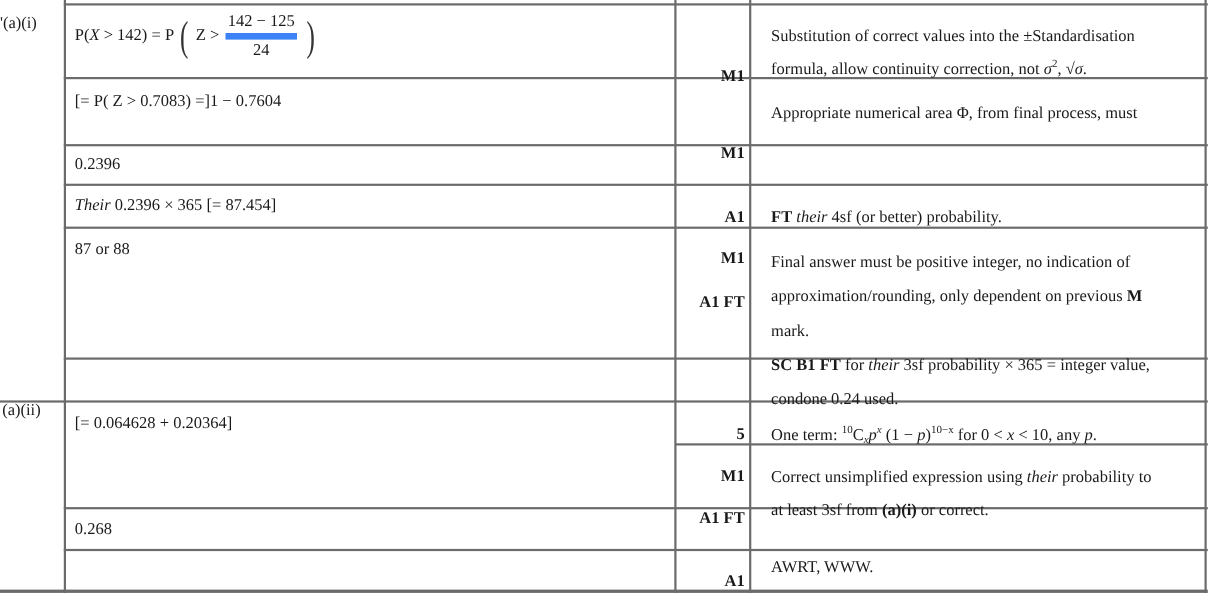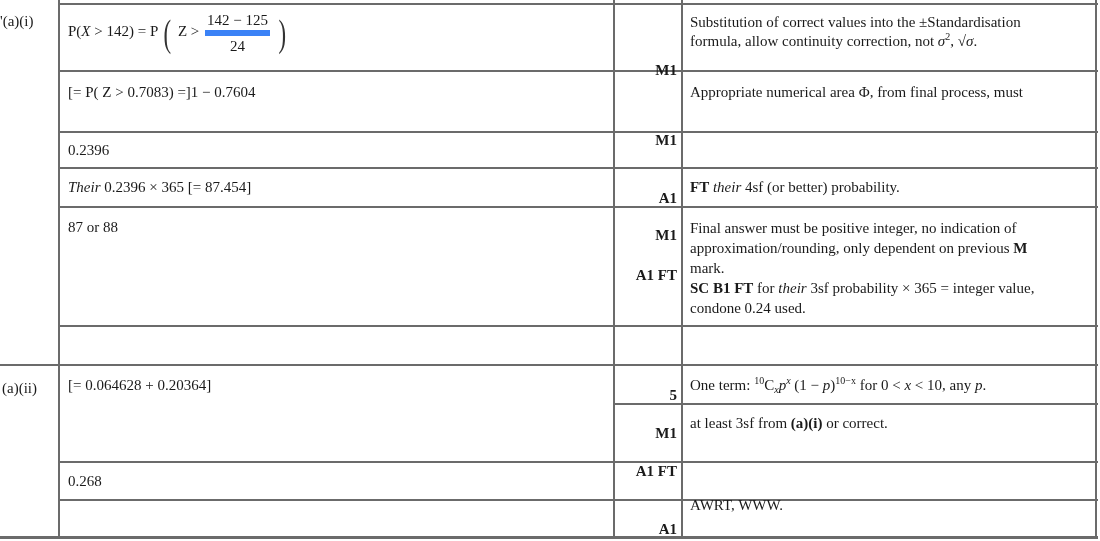--- a/index.html
+++ b/index.html
@@ -41,21 +41,21 @@
     }
     .q-label { left: 2px; }
     .work { left: 68px; }
     .mark {
       right: 423px;
       text-align: right;
       font-weight: bold;
       margin-top: 48px;
     }
     .guide { left: 690px; width: 400px; white-space: normal; }
-    .guide p { margin: 0; }
+    .guide p { margin: 11px; }
     b { font-weight: bold; }
     i { font-style: italic; }
     sup, sub {
       font-size: 10px;
       line-height: 0;
       position: relative;
       vertical-align: baseline;
     }
     sup { top: -6px; }
     sub { top: 3px; }
@@ -149,32 +149,33 @@
   <div class="cell-text guide" style="top:218px; line-height:20px;">
     <p>Final answer must be positive integer, no indication of</p>
     <p><span>approximation/rounding, only dependent on previous </span><b>M</b></p>
     <p>mark.</p>
     <p><b>SC B1 FT</b><span> for </span><i>their</i><span> 3sf probability × 365 = integer value,</span></p>
     <p>condone 0.24 used.</p>
   </div>
 
   <div class="cell-text mark" style="top:338px;">5</div>
 
-  <div class="cell-text q-label" style="top:379px;text-align:right;">(a)(ii)</div>
+  <div class="cell-text q-label" style="top:364px;text-align:right;">(a)(ii)</div>
 
   <div class="cell-text work" style="top:376px;">
     <div>[= 0.064628 + 0.20364]</div>
   </div>
   <div class="cell-text mark" style="top:376px;">M1</div>
   <div class="cell-text guide" style="top:376px;">
     <p><span>One term: </span><sup>10</sup><span>C</span><sub><i>x</i></sub><i>p</i><sup><i>x</i></sup><span> (1 − </span><i>p</i><span>)</span><sup>10−x</sup><span> for 0 &lt; </span><i>x</i><span> &lt; 10, any </span><i>p</i><span>.</span></p>
   </div>
 
   <div class="cell-text mark" style="top:414px;">A1 FT</div>
   <div class="cell-text guide" style="top:414px;">
+    <p><span>Correct unsimplified expression using </span><i>their</i><span> probability to</span></p>
     <p><span>at least 3sf from </span><b>(a)(i)</b><span> or correct.</span></p>
   </div>
 
   <div class="cell-text work" style="top:472px;">0.268</div>
   <div class="cell-text mark" style="top:472px;">A1</div>
   <div class="cell-text guide" style="top:496px;">
     <p>AWRT, WWW.</p>
   </div>
 
   <div class="cell-text mark" style="top:511px;">3</div>

